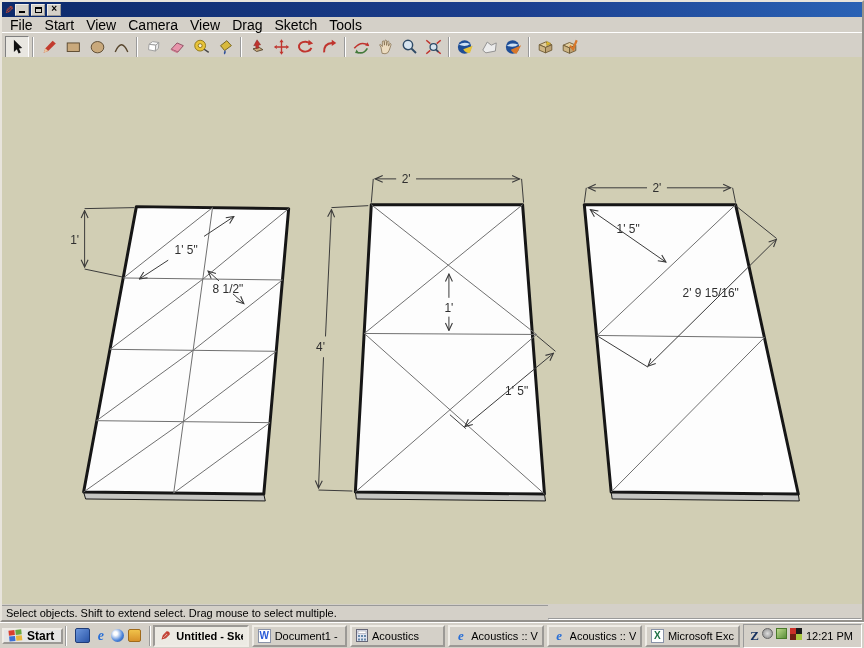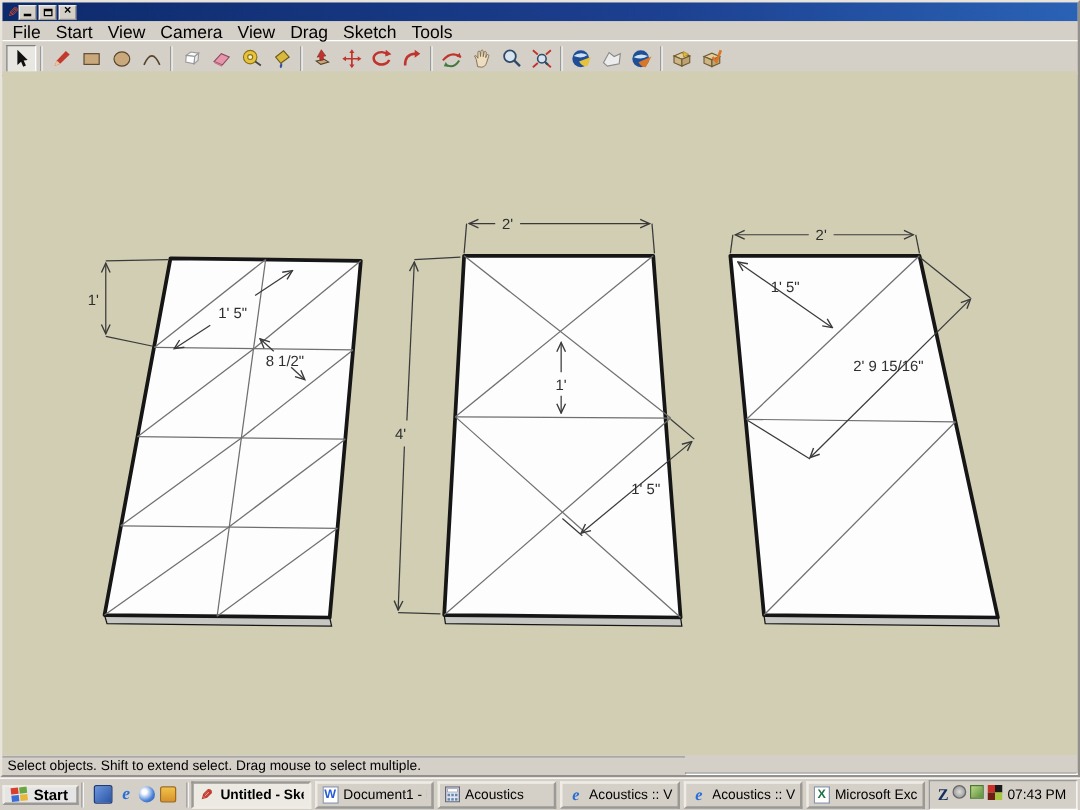--- a/index.html
+++ b/index.html
@@ -406,15 +406,15 @@
         </span>
         <span style="display: inline-flex;">
           <svg class="tri" width="12" height="12" viewBox="0 0 12 12">
             <rect width="6" height="6" fill="#c93028"></rect>
             <rect x="6" width="6" height="6" fill="#1a1a1a"></rect>
             <rect y="6" width="6" height="6" fill="#6e1e12"></rect>
             <rect x="6" y="6" width="6" height="6" fill="#a7c53f"></rect>
           </svg>
         </span>
       </span>
-    <span>07:43 PM</span>
+    <span>12:21 PM</span>
   </div>
 </div>
 
 </body></html>

